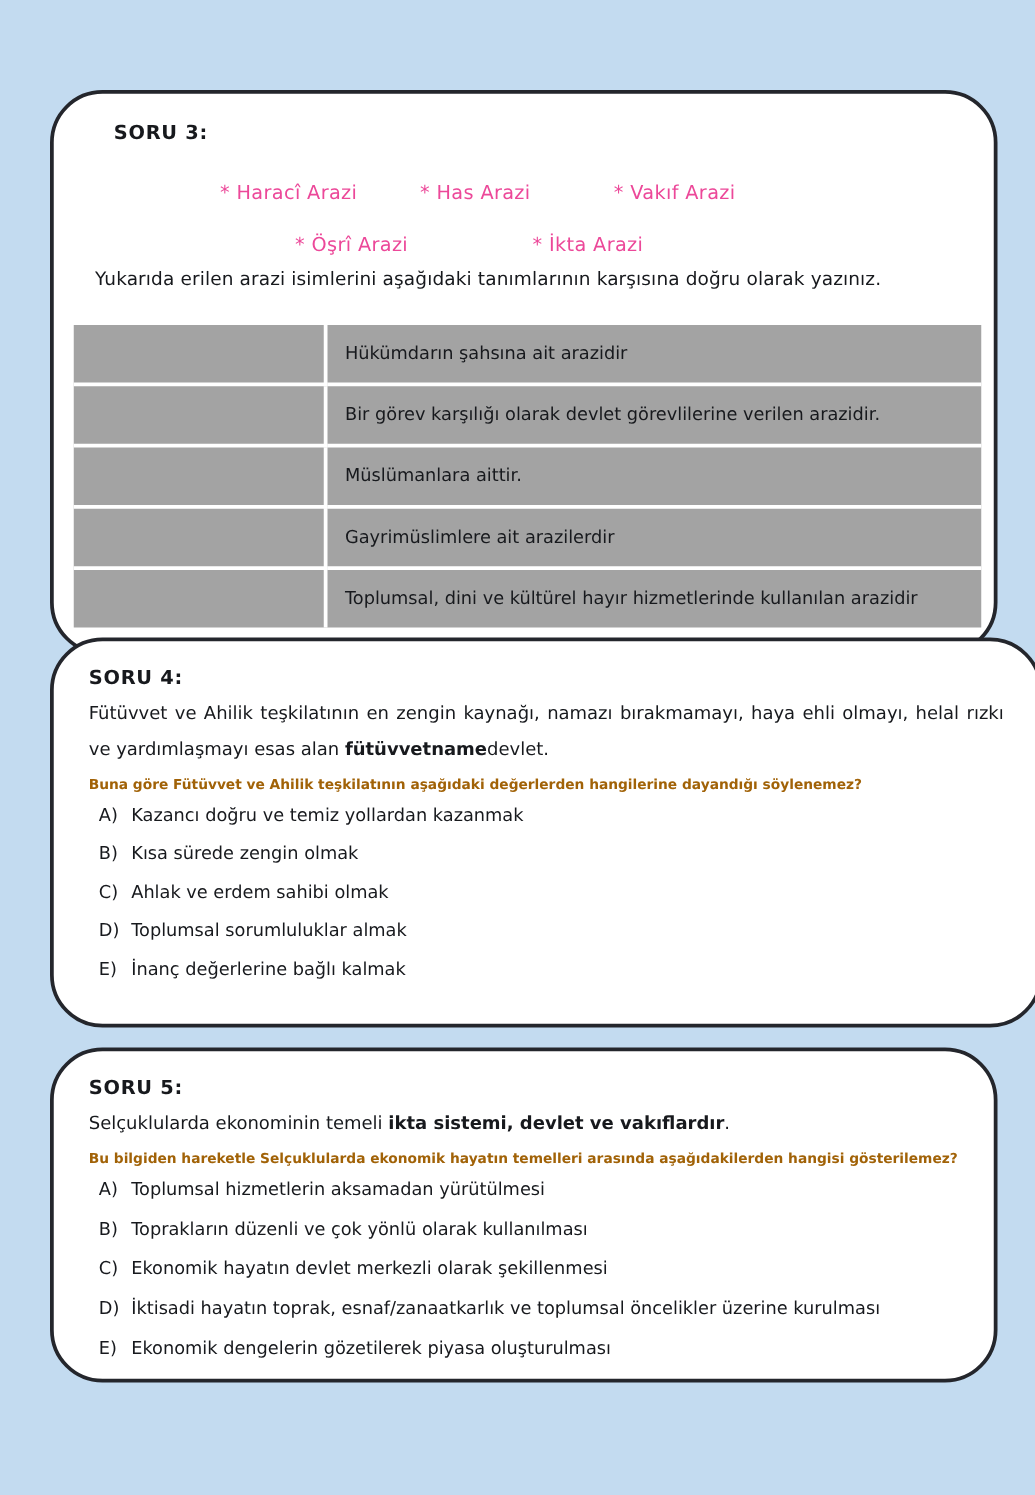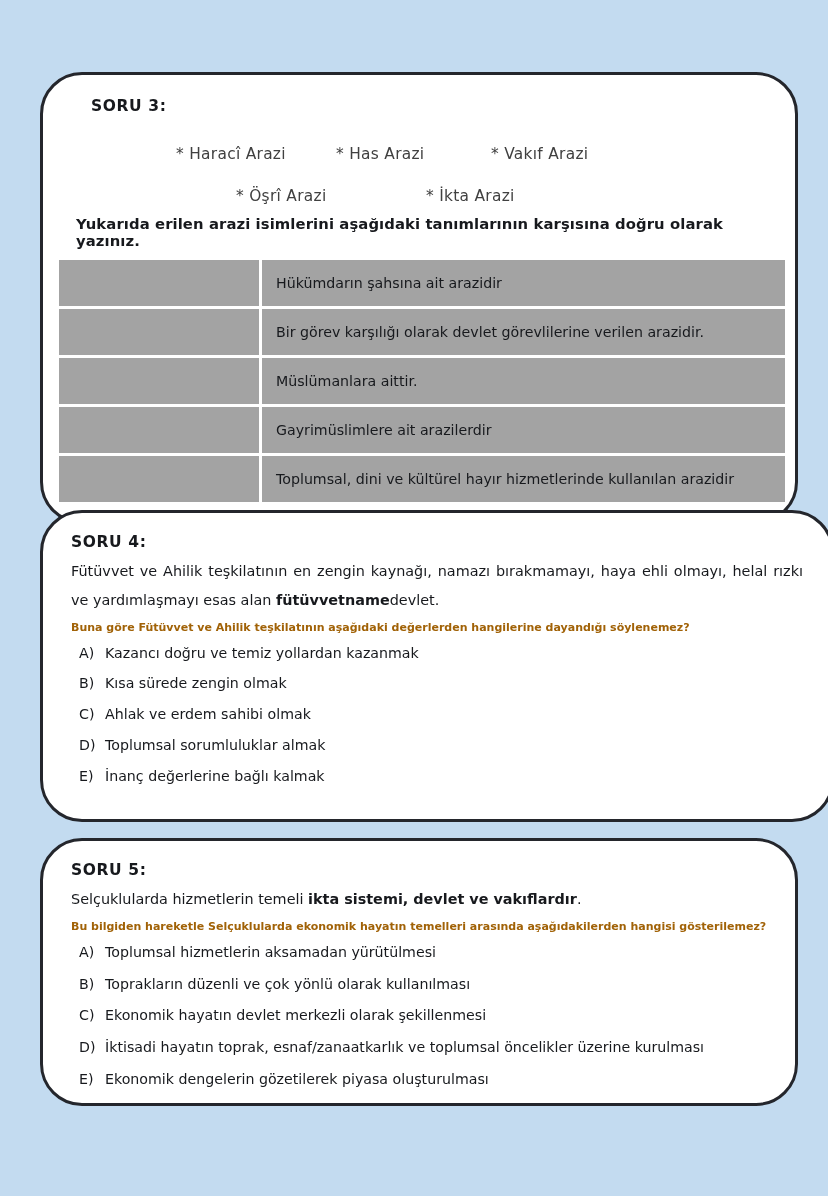--- a/index.html
+++ b/index.html
@@ -72,40 +72,40 @@
   }
   .land-rows {
     position: absolute;
     left: 48px;
     top: 58px;
     width: 660px;
   }
   .land-row {
     display: flex;
     font-size: 15.4px;
-    color: #404040;
+    color: #ec4899;
     height: 42px;
     align-items: center;
   }
   .land-row-1 { padding-left: 85px; }
   .land-row-2 { padding-left: 145px; }
   .land-item {
     white-space: nowrap;
     letter-spacing: 0.3px;
   }
   .land-row-1 .land-item:nth-child(1) { width: 160px; }
   .land-row-1 .land-item:nth-child(2) { width: 155px; }
   .land-row-2 .land-item:nth-child(1) { width: 190px; }
 
   .instruction {
     position: absolute;
     left: 33px;
     top: 140px;
     width: 700px;
-    font-weight: bold;
+    font-weight: normal;
     font-size: 14.8px;
     color: #17191d;
     letter-spacing: 0.1px;
   }
 
   
   .match-table {
     position: absolute;
     left: 16px;
     top: 185px;
@@ -266,21 +266,21 @@
         </div>
       </div>
     </div>
   </div>
 
   <div class="card" id="card-q5">
     <div class="qbody">
 
       <span class="q-label">SORU 5:</span>
 
-      <div class="passage"><span>Selçuklularda hizmetlerin temeli </span><span class="bold">ikta sistemi,  devlet ve vakıflardır</span><span>.</span></div>
+      <div class="passage"><span>Selçuklularda ekonominin temeli </span><span class="bold">ikta sistemi,  devlet ve vakıflardır</span><span>.</span></div>
 
       <div class="prompt">Bu bilgiden hareketle Selçuklularda ekonomik hayatın temelleri arasında aşağıdakilerden hangisi gösterilemez?</div>
 
       <div class="options">
         <div class="option">
           <span class="option-letter">A)</span>
           <span class="option-text">Toplumsal hizmetlerin aksamadan yürütülmesi</span>
         </div>
         <div class="option">
           <span class="option-letter">B)</span>

